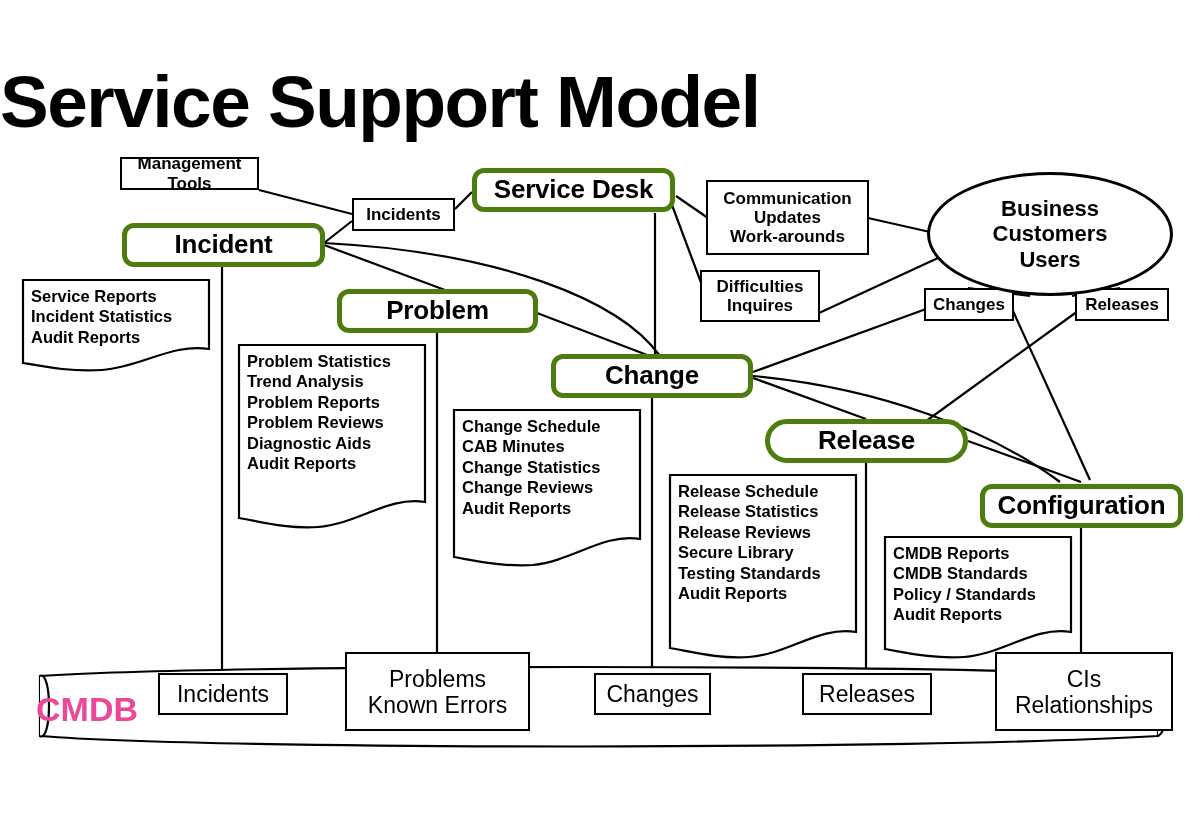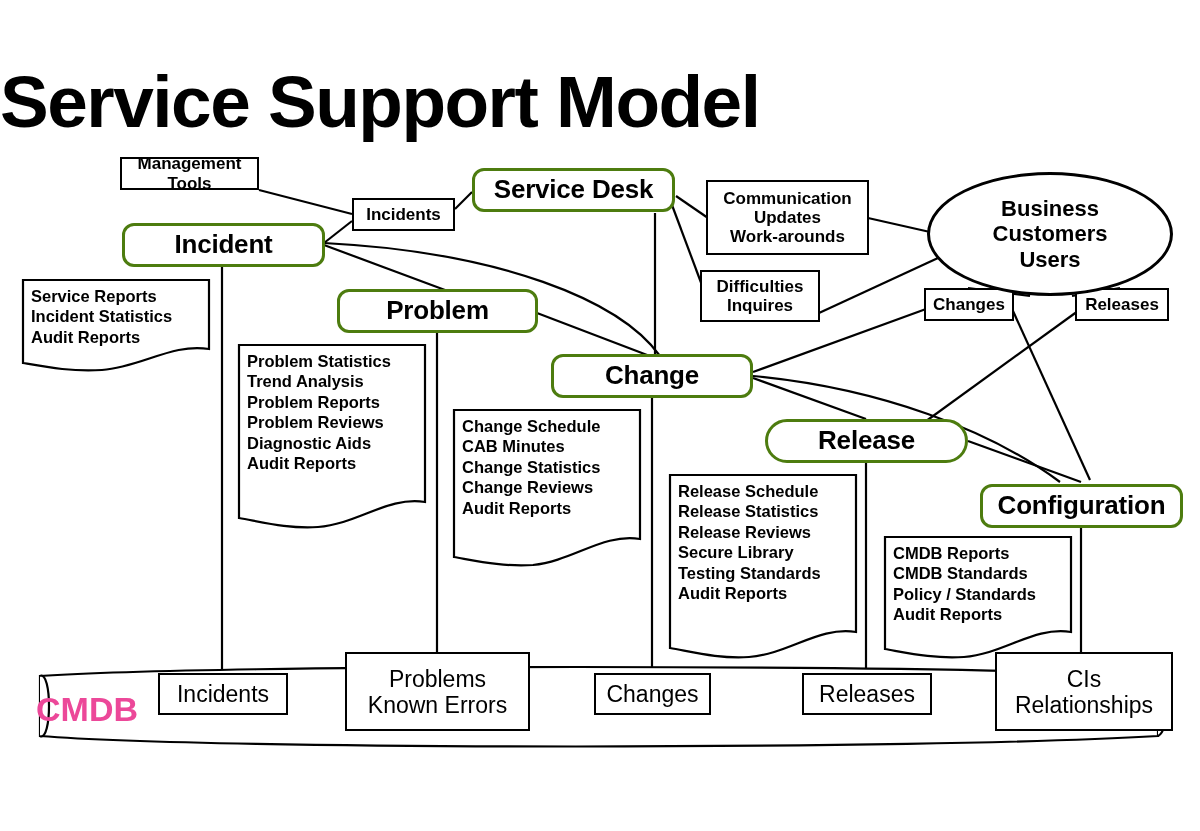--- a/index.html
+++ b/index.html
@@ -6,21 +6,21 @@
   #stage{
     position:relative;width:1200px;height:831px;background:#ffffff;
     font-family:"Liberation Sans", sans-serif;overflow:hidden;
   }
   #wires{position:absolute;left:0;top:0;width:1200px;height:831px;}
   .node{position:absolute;box-sizing:border-box;display:flex;
         align-items:center;justify-content:center;text-align:center;
         background:#ffffff;color:#000000;}
   
   .proc{
-    border:3px solid #4d7c0f;border-radius:12px;font-weight:bold;
+    border:5px solid #4d7c0f;border-radius:12px;font-weight:bold;
     letter-spacing:-0.2px;line-height:1.05;
   }
   
   .rect{border:2px solid #000;font-weight:bold;line-height:1.12;}
   
   .barbox{border:2px solid #000;font-weight:normal;line-height:1.13;}
   
   .ellipse{
     border:3px solid #000;border-radius:50%;font-weight:bold;
     line-height:1.16;

